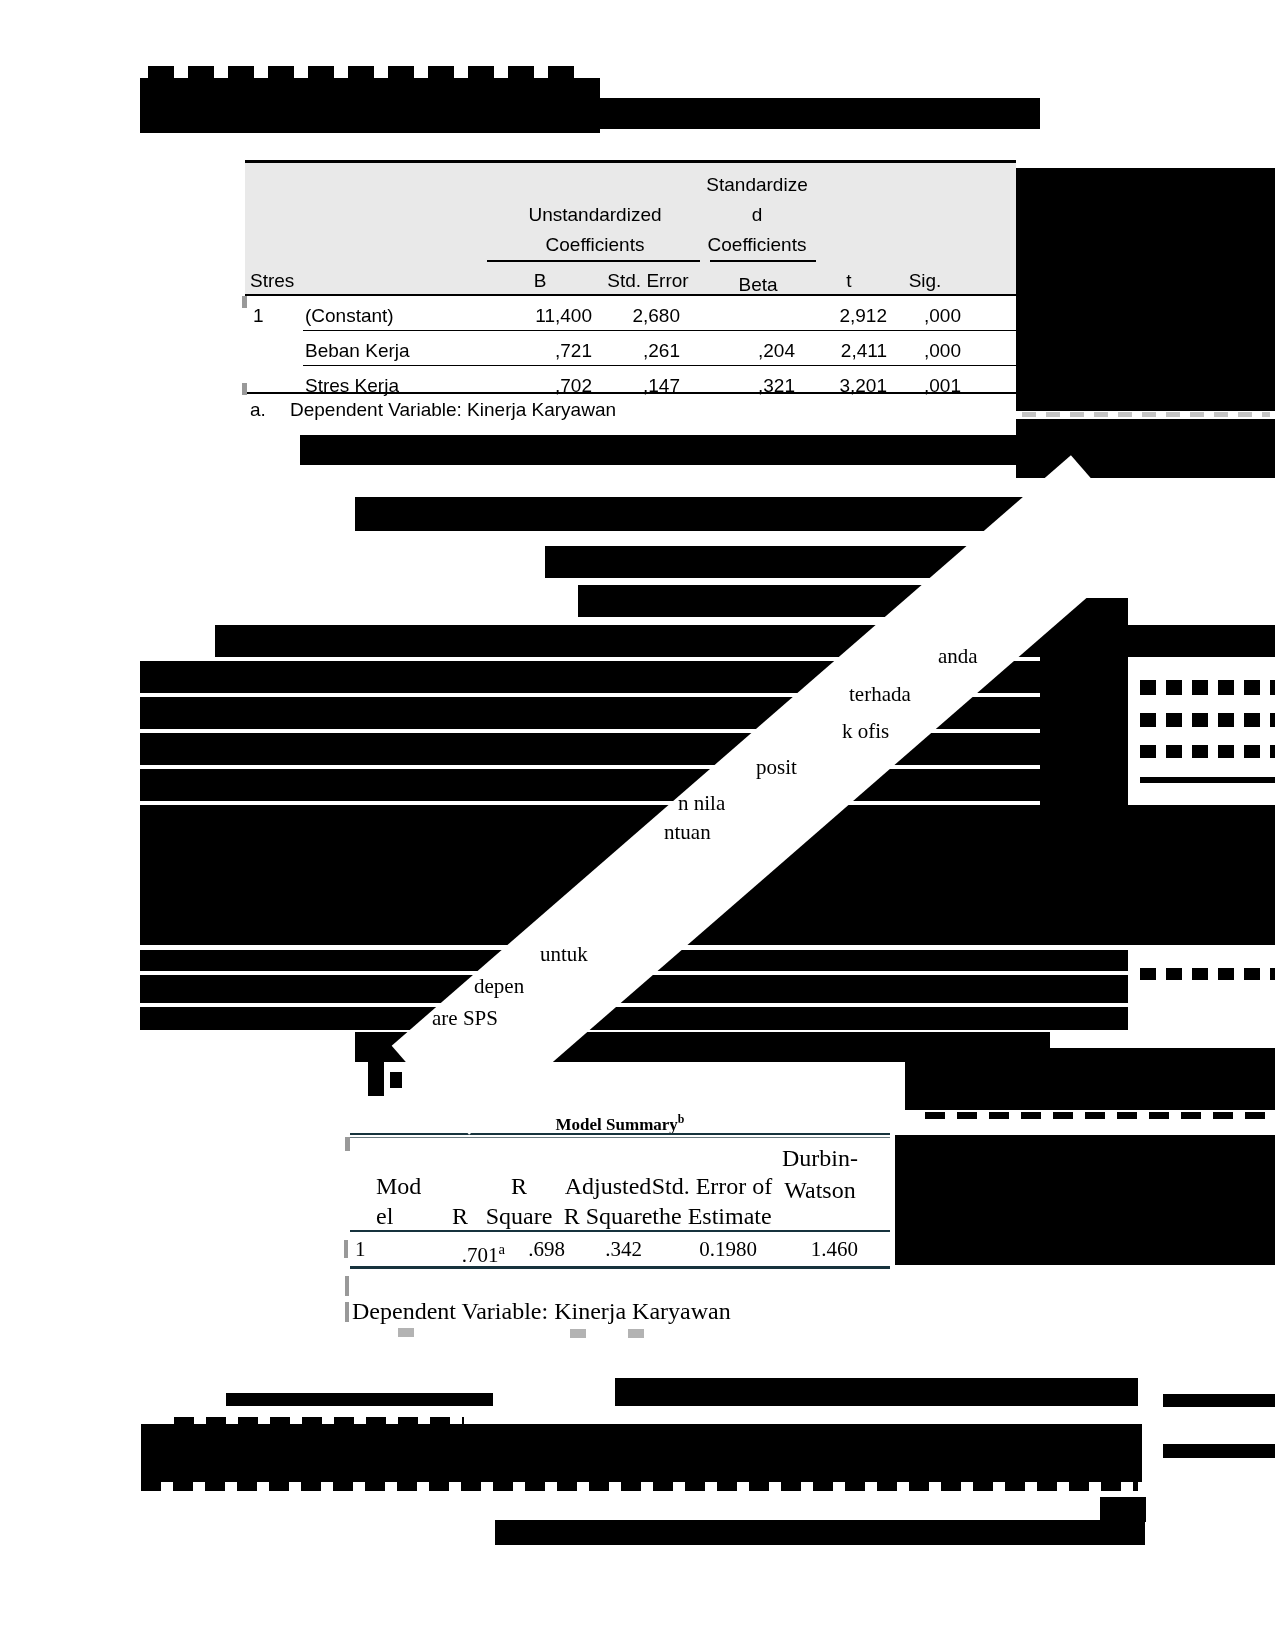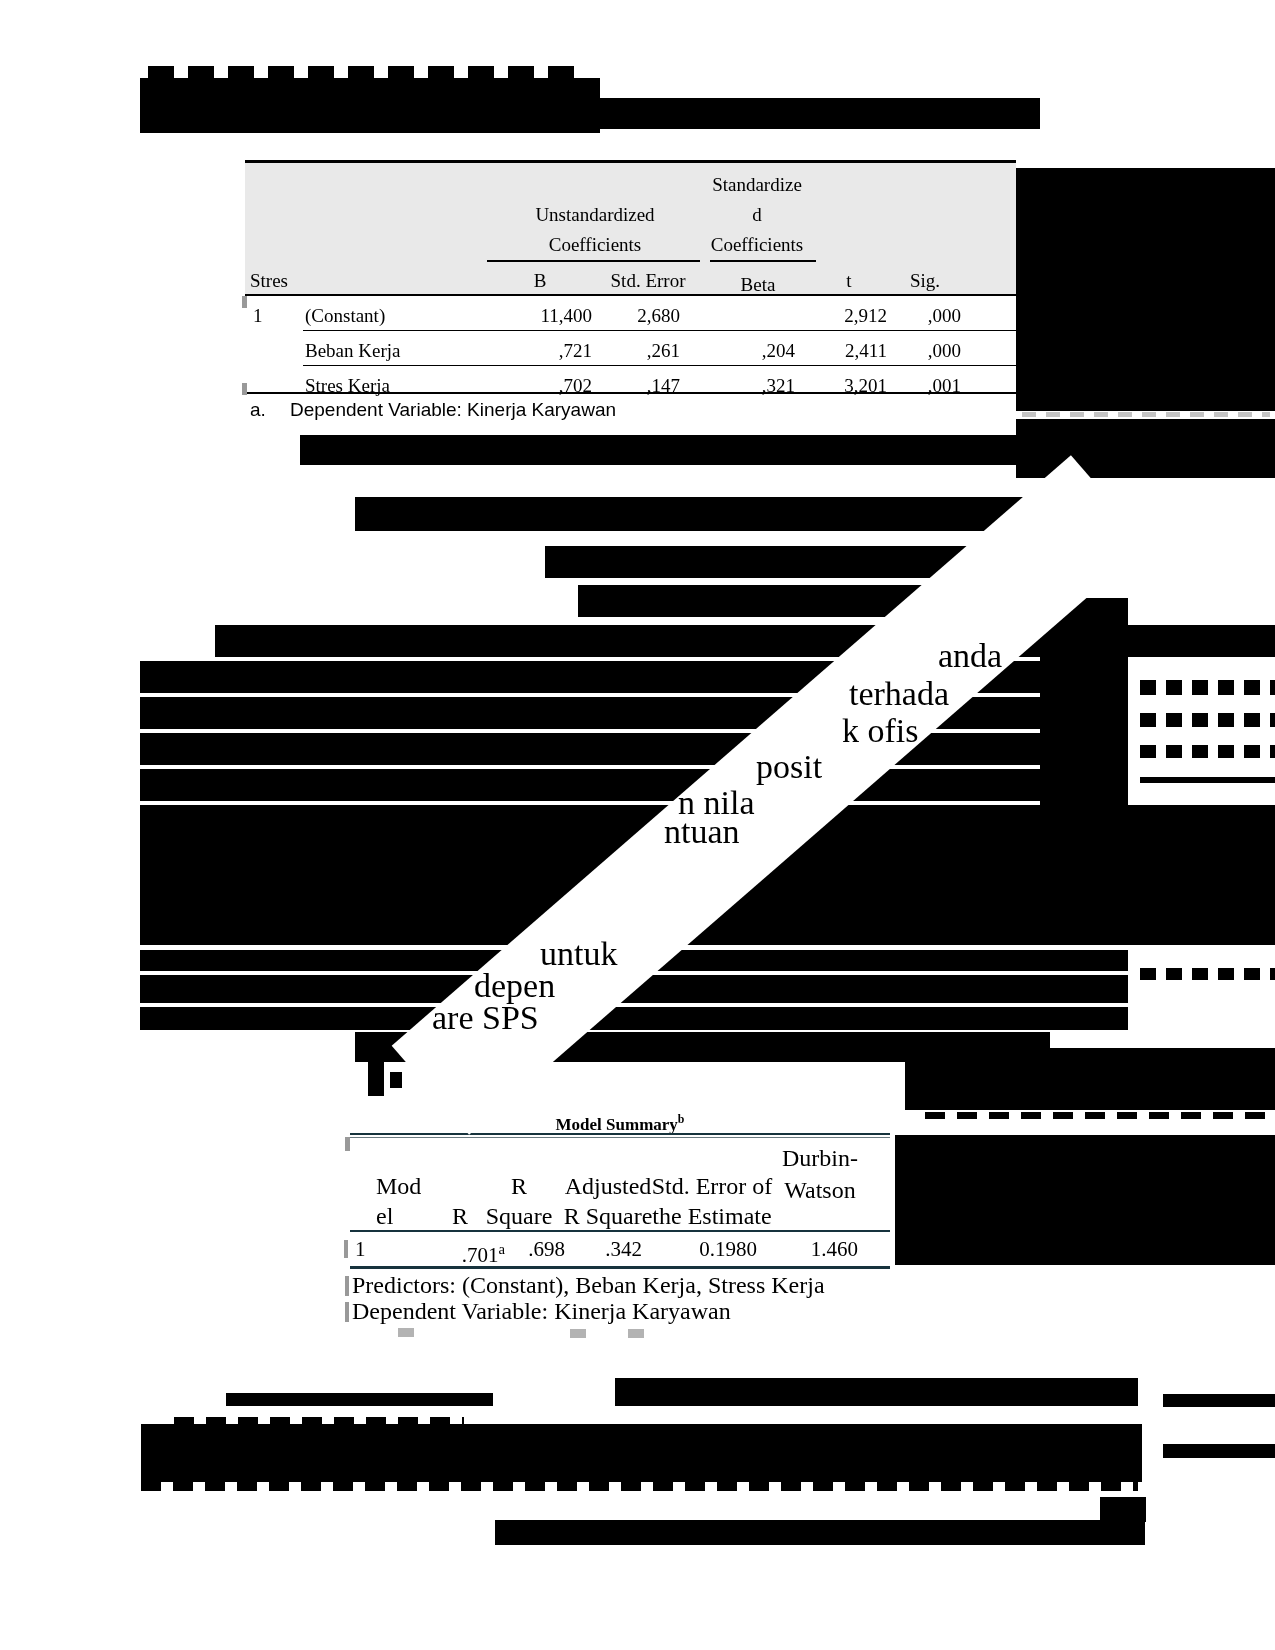--- a/index.html
+++ b/index.html
@@ -6,40 +6,40 @@
   #page{position:relative;width:1275px;height:1650px;background:#ffffff;overflow:hidden;
         font-family:"Liberation Sans",sans-serif;color:#000;}
   .abs{position:absolute;}
   .red{position:absolute;background:#000;}
   .serif{font-family:"Liberation Serif",serif;}
   .t19{font-size:19px;line-height:22px;white-space:nowrap;}
   .t20{font-size:24px;line-height:23px;white-space:nowrap;}
   .t21{font-size:21px;line-height:24px;white-space:nowrap;}
   .ctr{transform:translateX(-50%);}
   .rt{text-align:right;}
-  .frag{position:absolute;font-family:"Liberation Serif",serif;font-size:34px;line-height:28px;
+  .frag{position:absolute;font-family:"Liberation Serif",serif;font-size:21px;line-height:28px;
         white-space:nowrap;z-index:30;}
   .band{position:absolute;background:#fff;z-index:20;}
   .dash-b{position:absolute;background:repeating-linear-gradient(90deg,#000 0 20px,transparent 20px 32px);}
   .dash-s{position:absolute;background:repeating-linear-gradient(90deg,#000 0 16px,transparent 16px 26px);}
   .dash-g{position:absolute;background:repeating-linear-gradient(90deg,#c4c4c4 0 14px,transparent 14px 24px);}
   .tick{position:absolute;background:#999;}
   .gsq{position:absolute;background:#b3b3b3;}
   sup{font-size:70%;}
 </style>
 </head>
 <body>
 
 <div id="page">
 
   <div class="abs" style="left:148px;top:66px;width:440px;height:13px;background:repeating-linear-gradient(90deg,#000 0 26px,transparent 26px 40px);"></div>
   <div class="red" style="left:140px;top:78px;width:460px;height:55px;"></div>
   <div class="red" style="left:598px;top:98px;width:442px;height:31px;"></div>
 
-  <div class="abs" style="left:245px;top:160px;width:771px;height:234px;font-family:Liberation Serif, serif;">
+  <div class="abs" style="left:245px;top:160px;width:771px;height:234px;">
     <div class="abs" style="left:0;top:0;width:771px;height:136px;background:#e9e9e9;"></div>
     <div class="abs" style="left:0;top:0;width:771px;height:3px;background:#000;"></div>
 
     <div class="abs t19 ctr" style="left:512px;top:14px;">Standardize</div>
     <div class="abs t19 ctr" style="left:350px;top:44px;">Unstandardized</div>
     <div class="abs t19 ctr" style="left:512px;top:44px;">d</div>
     <div class="abs t19 ctr" style="left:350px;top:74px;">Coefficients</div>
     <div class="abs t19 ctr" style="left:512px;top:74px;">Coefficients</div>
     <div class="abs" style="left:242px;top:100px;width:213px;height:2px;background:#000;"></div>
     <div class="abs" style="left:465px;top:100px;width:106px;height:2px;background:#000;"></div>
@@ -155,21 +155,20 @@
     <div class="abs t21 rt" style="left:235px;top:104px;width:57px;">.342</div>
     <div class="abs t21 rt" style="left:330px;top:104px;width:77px;">0.1980</div>
     <div class="abs t21 rt" style="left:440px;top:104px;width:68px;">1.460</div>
     <div class="abs" style="left:0;top:133px;width:540px;height:3px;background:#17333d;"></div>
   </div>
   <div class="tick" style="left:345px;top:1137px;width:5px;height:14px;"></div>
   <div class="tick" style="left:344px;top:1240px;width:4px;height:18px;"></div>
 
   <div class="red" style="left:895px;top:1135px;width:380px;height:130px;"></div>
 
-  <div class="abs serif t20" style="left:352px;top:1274px;">Predictors: (Constant), Beban Kerja, Stress Kerja</div>
   <div class="tick" style="left:345px;top:1276px;width:4px;height:20px;"></div>
   <div class="abs serif t20" style="left:352px;top:1300px;">Dependent Variable: Kinerja Karyawan</div>
   <div class="tick" style="left:345px;top:1302px;width:4px;height:20px;"></div>
   <div class="gsq" style="left:398px;top:1328px;width:16px;height:9px;"></div>
   <div class="gsq" style="left:570px;top:1329px;width:16px;height:9px;"></div>
   <div class="gsq" style="left:628px;top:1329px;width:16px;height:9px;"></div>
 
   <div class="red" style="left:615px;top:1378px;width:523px;height:28px;"></div>
   <div class="red" style="left:1163px;top:1394px;width:112px;height:13px;"></div>
   <div class="red" style="left:226px;top:1393px;width:267px;height:13px;"></div>

